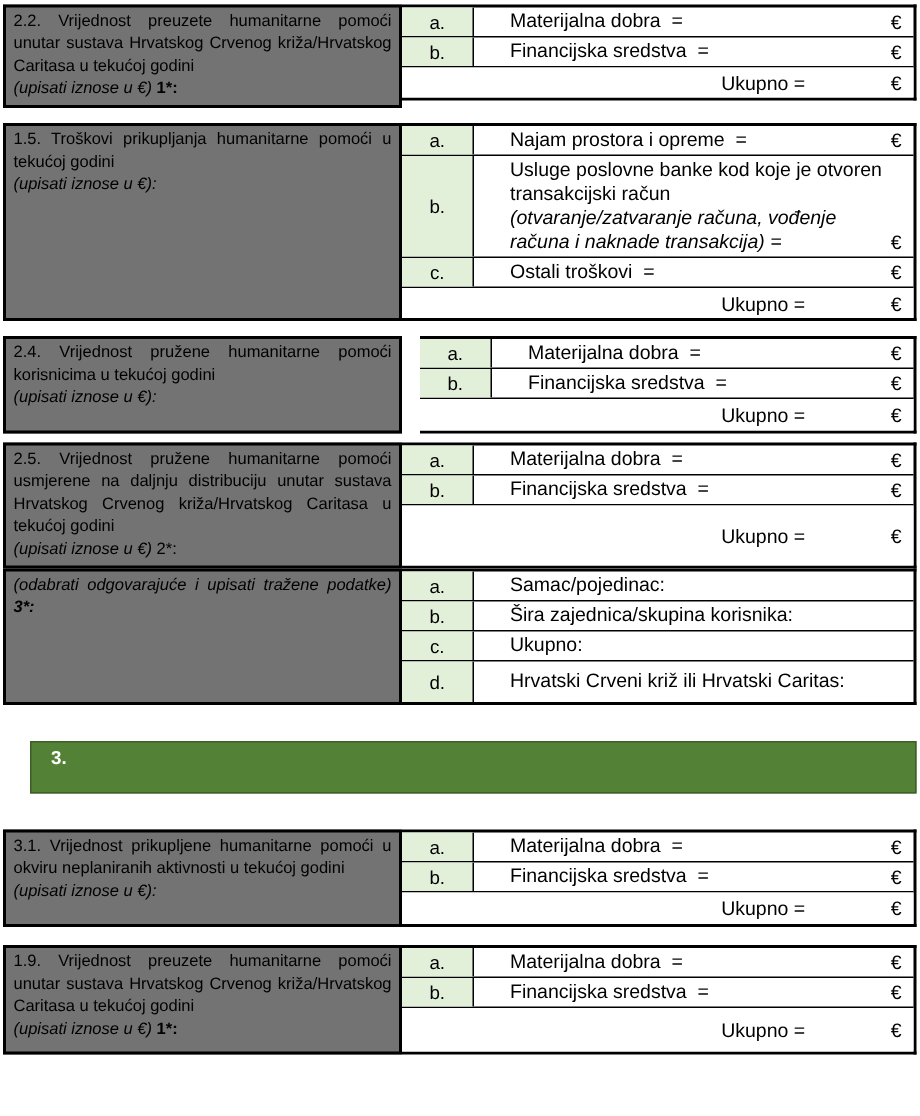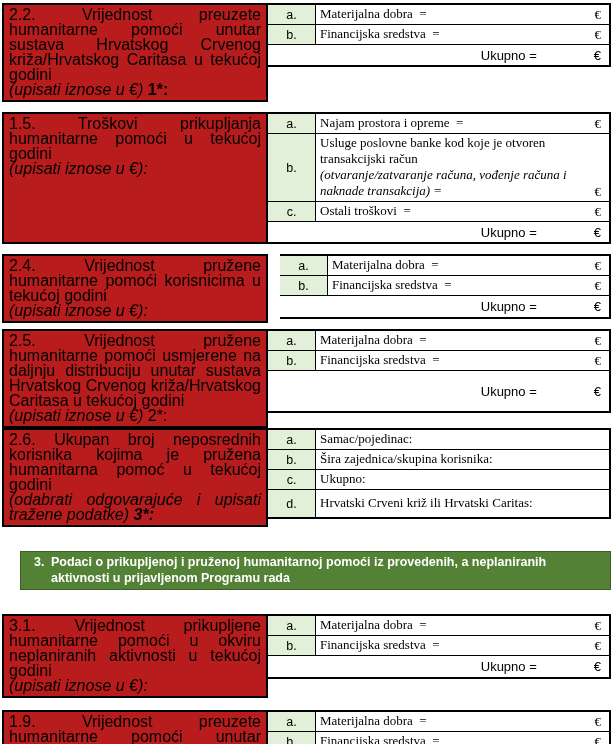--- a/index.html
+++ b/index.html
@@ -7,23 +7,23 @@
     width:613px;height:744px;overflow:hidden;background:#ffffff;
     font-family:"Liberation Sans",sans-serif;color:#000;
     -webkit-font-smoothing:antialiased;
   }
   .page{padding:3px 2px 0 2px;}
 
   
   .sec{display:flex;}
   .label-cell{
     box-sizing:border-box;width:266px;flex:none;
-    border:2px solid #000;background:#b91c1c;
+    border:2px solid #000;background:#737373;
     padding:2px 5px 3px 5px;
-    font-size:16px;line-height:15px;text-align:justify;
+    font-size:11px;line-height:15px;text-align:justify;
   }
   .label-main{text-align:justify;}
   .label-note{text-align:justify;}
   .label-note span{white-space:pre-wrap;}
   .seg-r{font-style:normal;font-weight:normal;}
   .seg-i{font-style:italic;}
   .seg-b{font-weight:bold;}
   .seg-bi{font-weight:bold;font-style:italic;}
 
   .tbl{
@@ -33,22 +33,22 @@
   .t-row{display:flex;border-bottom:1px solid #000;}
   .t-row:last-child{border-bottom:none;}
   .letter-cell{
     box-sizing:border-box;width:48px;flex:none;
     background:#e2efd9;border-right:1px solid #000;
     display:flex;align-items:center;justify-content:center;
     font-size:12.5px;min-height:19px;
   }
   .content-cell{
     box-sizing:border-box;flex:1;position:relative;
-    padding:1px 20px 2px 4px;
-    font-size:13px;line-height:16px;min-height:19px;font-family:Liberation Serif, serif;
+    padding:1px 20px 2px 24px;
+    font-size:13px;line-height:16px;min-height:19px;
   }
   .content-text span{display:block;white-space:pre-wrap;}
   .euro{position:absolute;right:8px;bottom:1px;font-size:13px;}
 
   .total-row{background:#fff;justify-content:center;}
   .total-cell{
     box-sizing:border-box;flex:1;
     display:flex;justify-content:flex-end;align-items:center;
     padding-right:8px;font-size:13px;
   }
@@ -238,21 +238,20 @@
           <div class="t-row total-row">
             <div class="total-cell">
               <span class="total-label">Ukupno =</span>
               <span class="euro total-euro">€</span>
             </div>
           </div>
         </div>
       </div>
       <div class="sec" data-sec="2.6">
         <div class="label-cell">
-          <div class="label-main">2.6. Ukupan broj neposrednih korisnika kojima je pružena humanitarna pomoć u tekućoj godini</div>
           <div class="label-note"><span class="seg-i">(odabrati odgovarajuće i upisati tražene podatke) </span><span class="seg-bi">3*:</span></div>
         </div>
         <div class="tbl">
           <div class="t-row">
             <div class="letter-cell">
               <span>a.</span>
             </div>
             <div class="content-cell">
               <div class="content-text">
                 <span class="seg-r">Samac/pojedinac:</span>
@@ -288,21 +287,20 @@
                 <span class="seg-r">Hrvatski Crveni križ ili Hrvatski Caritas:</span>
               </div>
             </div>
           </div>
         </div>
       </div>
     </div>
 
   <div class="band">
     <span class="band-num">3.</span>
-    <span class="band-text">Podaci o prikupljenoj i pruženoj humanitarnoj pomoći iz provedenih, a neplaniranih aktivnosti u prijavljenom Programu rada</span>
   </div>
 
   <div>
       <div class="sec" data-sec="3.1">
         <div class="label-cell">
           <div class="label-main">3.1. Vrijednost prikupljene humanitarne pomoći u okviru neplaniranih aktivnosti u tekućoj godini</div>
           <div class="label-note"><span class="seg-i">(upisati iznose u €):</span></div>
         </div>
         <div class="tbl">
           <div class="t-row">

